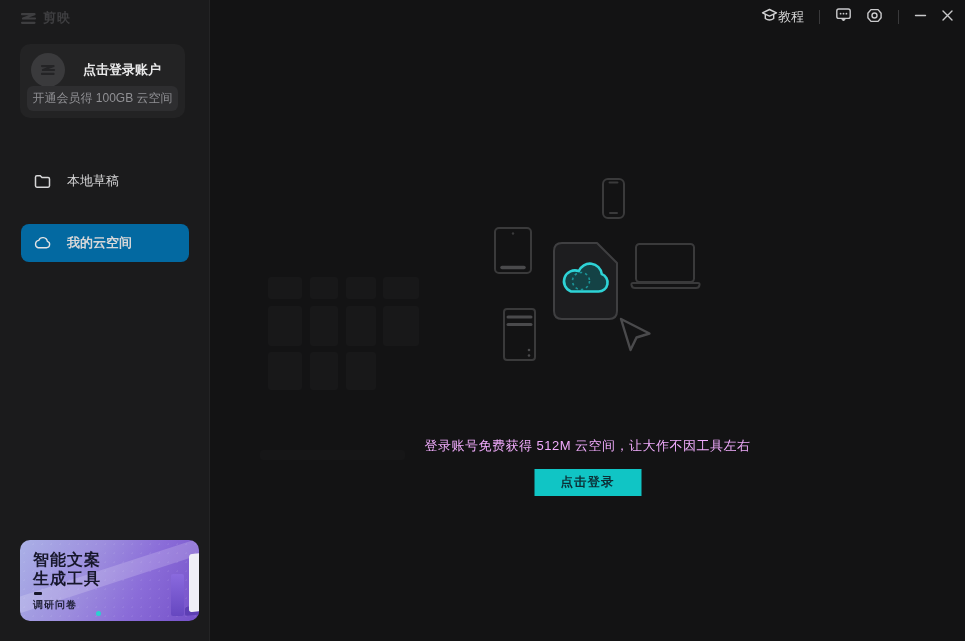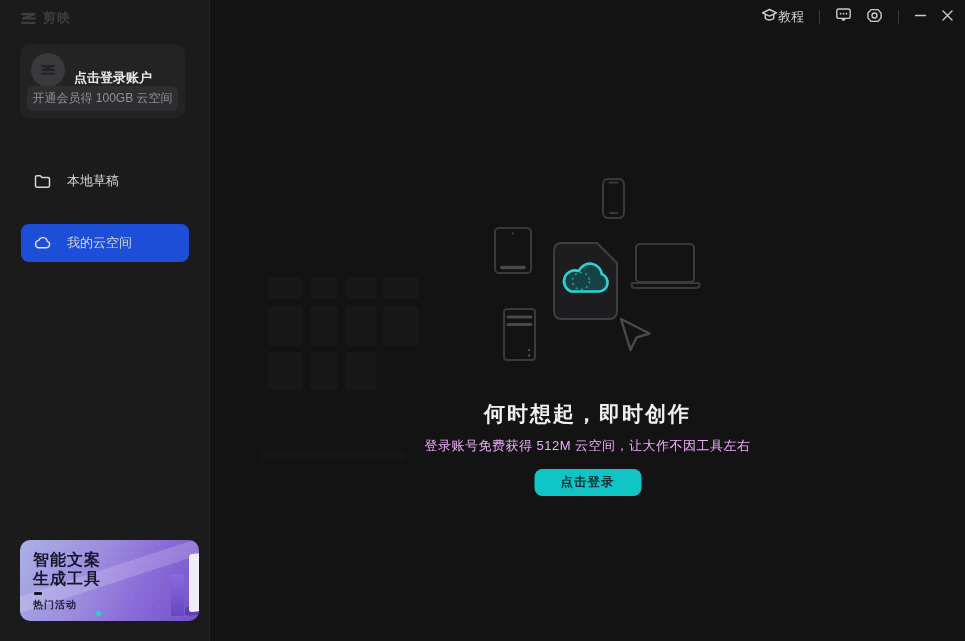--- a/index.html
+++ b/index.html
@@ -17,40 +17,40 @@
     background:#1b1b1c; border-right:1px solid #242425;
   }
   .logo { position:absolute; left:20px; top:9px; display:flex; align-items:center; gap:6px; }
   .logo svg { display:block; }
   .logo-text { font-size:13px; font-weight:bold; color:#3e3e40; letter-spacing:1px;font-family:Liberation Serif, serif; }
 
   .login-card {
     position:absolute; left:20px; top:44px; width:165px; height:74px;
     background:#232324; border-radius:10px; cursor:pointer;
   }
-  .login-card-top { display:flex; align-items:flex-end; gap:9px; padding:9px 0 0 11px; }
+  .login-card-top { display:flex; align-items:center; gap:18px; padding:9px 0 0 11px; }
   .avatar {
     width:34px; height:34px; border-radius:50%; background:#3a3a3c;
     display:flex; align-items:center; justify-content:center; flex:none;
   }
   .login-title { font-size:13px; font-weight:bold; color:#e9e9ea; }
   .promo-strip {
     position:absolute; left:7px; right:7px; bottom:7px; height:25px;
     background:#2e2e30; border-radius:6px;
     display:flex; align-items:center; justify-content:center;
     font-size:12px; color:#909094; white-space:nowrap;
   }
 
   .nav { position:absolute; left:0; top:156px; width:210px; }
   .nav-item {
     position:relative; margin:6px 21px; height:38px; border-radius:8px;
     display:flex; align-items:center; gap:16px; padding-left:13px;
     cursor:pointer; color:#d7d7d8; font-size:13px;
   }
-  .nav-item.selected { background:#1d4ed8; }
+  .nav-item.selected { background:#0369a1;font-weight:bold; }
   .nav-item .nav-icon { width:17px; height:17px; flex:none; display:flex; align-items:center; justify-content:center; }
   .nav-gap { height:12px; }
 
   .banner {
     position:absolute; left:20px; bottom:20px; width:179px; height:81px;
     border-radius:10px; overflow:hidden; cursor:pointer;
     background:linear-gradient(118deg,#aab0e6 0%,#9d8ede 38%,#8a6cd8 66%,#7450c8 100%);
   }
   .banner::before { 
     content:""; position:absolute; left:-20px; top:26px; width:230px; height:16px;
@@ -95,21 +95,21 @@
   .headline {
     position:absolute; top:400px; left:0; width:100%; text-align:center;
     font-size:21px; font-weight:bold; color:#f0f0f1; letter-spacing:2px;
   }
   .subtext {
     position:absolute; top:437px; left:0; width:100%; text-align:center;
     font-size:13px; color:#f0abfc; letter-spacing:.5px;
   }
   .login-btn {
     position:absolute; top:469px; left:50%; transform:translateX(-50%);
-    width:107px; height:27px; border:none; border-radius:8px;
+    width:107px; height:27px; border:none; border-radius:0;
     background:#10c5c5; color:#0c2f36; font-size:12.5px; font-weight:bold;
     font-family:inherit; cursor:pointer; letter-spacing:1px;
   }
 </style>
 </head>
 <body>
 
 <div class="window">
 
   <div class="sidebar">
@@ -154,21 +154,21 @@
         <span>我的云空间</span>
       </div>
       <div class="nav-gap"></div>
     </div>
 
     <div class="banner">
       <div class="banner-text">
         <div class="banner-title">智能文案</div>
         <div class="banner-title">生成工具</div>
         <div class="banner-dash"></div>
-        <div class="banner-sub">热门活动</div>
+        <div class="banner-sub">调研问卷</div>
       </div>
       <div class="book">
         <div class="book-pillar"></div>
 
         <div class="book-base"></div>
         <div class="book-front">Tt</div>
       </div>
       <div class="banner-dot"></div>
     </div>
   </div>
@@ -272,18 +272,17 @@
           <circle cx="124" cy="121" r="8.5" stroke="#2ed3d6" stroke-width="1.6" stroke-dasharray="2.5 3" fill="none"></circle>
           <path d="M114 131.5 h27.5 a9 9 0 0 0 3.3 -17.4 a12 12 0 0 0 -23 -3 a10.3 10.3 0 0 0 -7.8 20.4 z" fill="#0d6165" fill-opacity=".55" stroke="#2ed3d6" stroke-width="2.6" stroke-linejoin="round"></path>
         </g>
 
         <g>
           <path d="M164 159 L192.5 173.5 L179.5 177.5 L173.5 190 Z" stroke="#4a4a4c" stroke-width="2.4" stroke-linejoin="round" fill="none"></path>
         </g>
       </svg>
     </div>
 
-    <div class="headline">何时想起，即时创作</div>
     <div class="subtext">登录账号免费获得 512M 云空间，让大作不因工具左右</div>
     <button class="login-btn">点击登录</button>
   </div>
 
 </div>
 
 </body></html>

